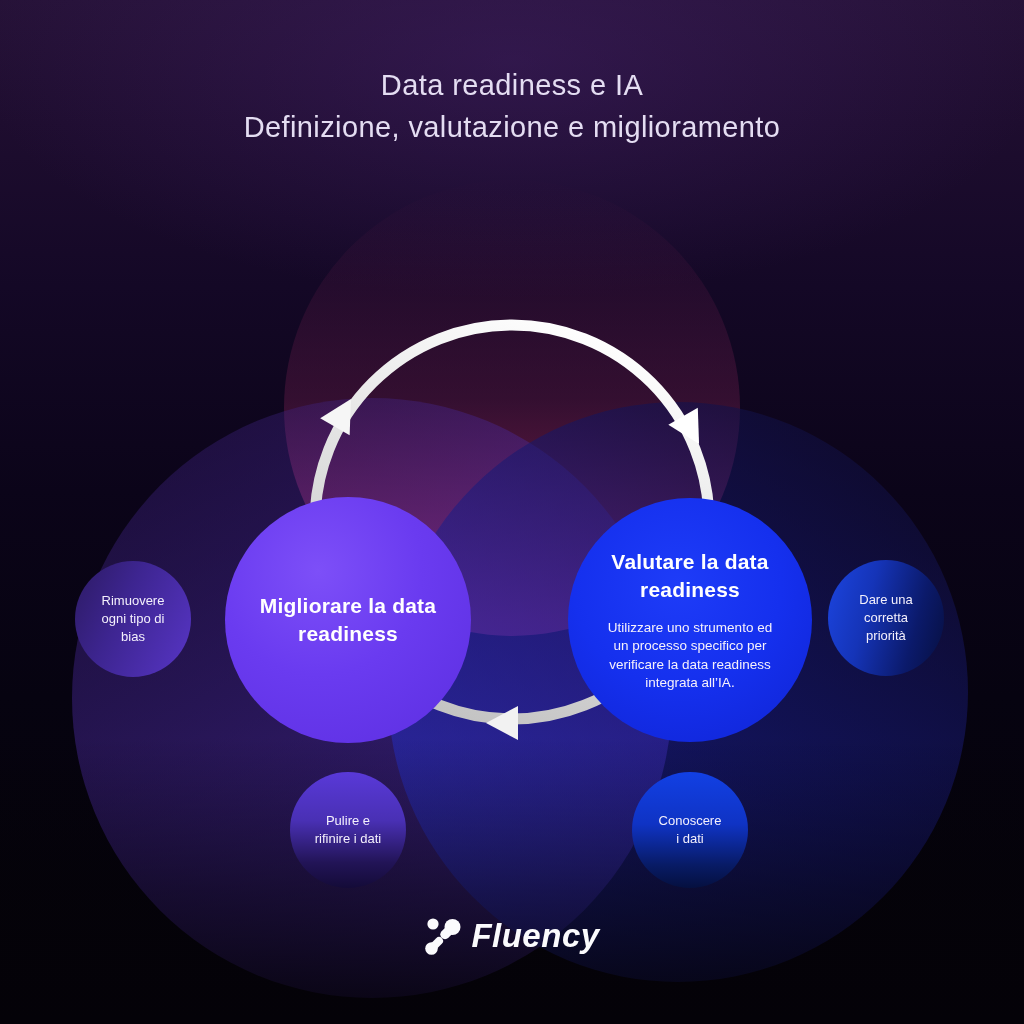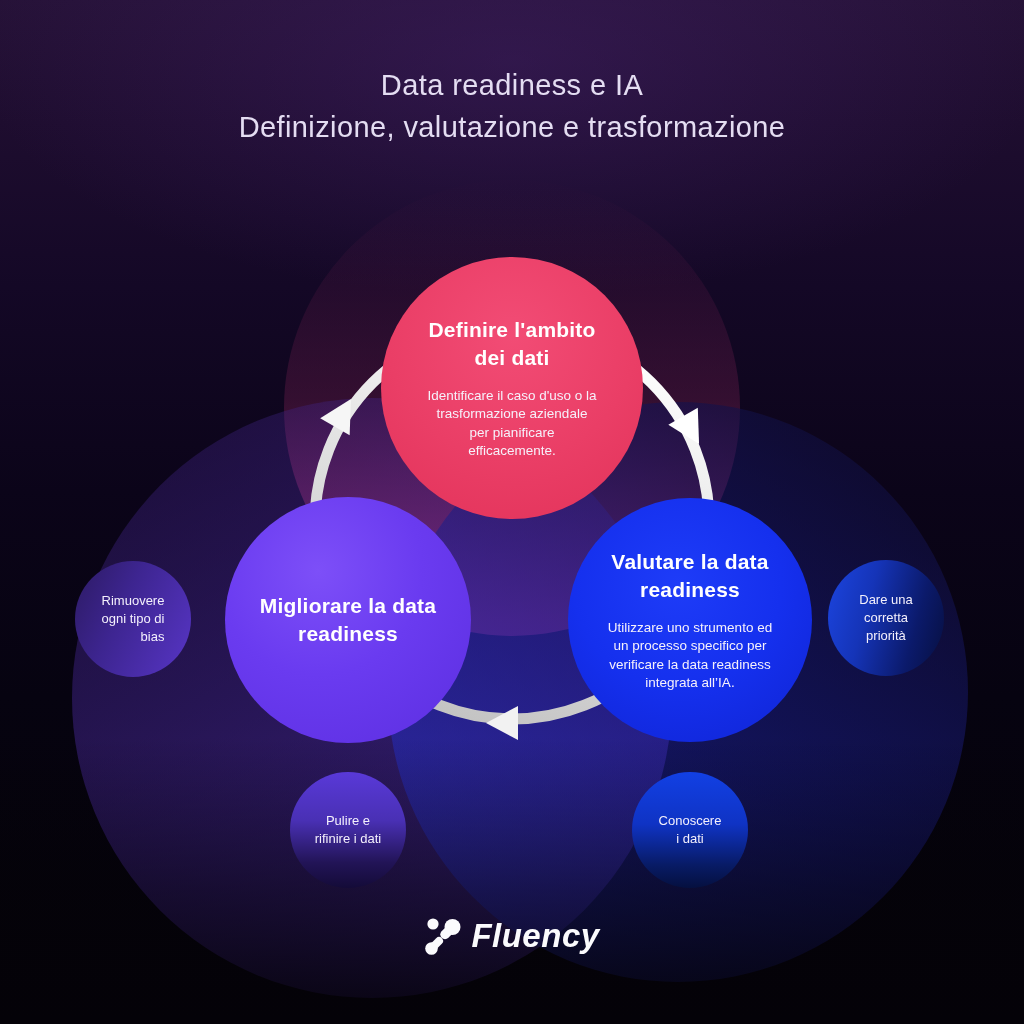--- a/index.html
+++ b/index.html
@@ -36,21 +36,21 @@
     background:radial-gradient(circle at 50% 30%, #f24c75 0%, #ea3e66 55%, #e23259 100%);}
   .bubble-improve{left:225px;top:497px;width:246px;height:246px;
     background:radial-gradient(circle at 38% 30%, #7d4ff8 0%, #6a3bf0 45%, #5c2ee0 100%);}
   .bubble-assess{left:568px;top:498px;width:244px;height:244px;
     background:radial-gradient(circle at 45% 35%, #1e3cf8 0%, #1530ee 50%, #0f23d2 100%);}
 
   
   .sat{display:flex;align-items:center;justify-content:center;text-align:center;
     width:116px;height:116px;color:#f4f0fc;font-size:13px;line-height:18px;}
   .sat-bias{left:75px;top:561px;
-    background:linear-gradient(115deg,#2c1a63 0%,#3d2590 40%,#5232bb 88%);text-align:right;}
+    background:linear-gradient(115deg,#2c1a63 0%,#3d2590 40%,#5232bb 88%);}
   .sat-clean{left:290px;top:772px;
     background:linear-gradient(180deg,#5939d8 0%,#4930b4 42%,#221457 78%,#140b38 100%);}
   .sat-know{left:632px;top:772px;
     background:linear-gradient(180deg,#1240e4 0%,#0f33c4 45%,#081b66 80%,#05103f 100%);}
   .sat-priority{left:828px;top:560px;
     background:linear-gradient(105deg,#1c45e0 0%,#1534b8 35%,#0b1a6b 72%,#070f3f 100%);}
 
   
   .page-title{left:0;top:54px;width:1024px;text-align:center;color:#e4ddf2;
     font-weight:300;font-size:29px;line-height:42px;letter-spacing:0.4px;margin-top:10px;}
@@ -75,32 +75,20 @@
         <stop offset="0%" stop-color="#ffffff"></stop>
         <stop offset="100%" stop-color="#c2c2c2"></stop>
       </linearGradient>
     </defs>
     <circle cx="512" cy="522" r="197" fill="none" stroke="url(#ringGrad)" stroke-width="11"></circle>
     <polygon points="486,723 518,706 518,740" fill="#f2f2f2"></polygon>
     <polygon points="486,723 518,706 518,740" fill="#f6f6f6" transform="rotate(120 512 522)"></polygon>
     <polygon points="486,723 518,706 518,740" fill="#ffffff" transform="rotate(240 512 522)"></polygon>
   </svg>
 
-  <div class="abs circ bubble bubble-define">
-    <div>
-      <div class="hline">Definire l'ambito</div>
-      <div class="hline">dei dati</div>
-    </div>
-    <div class="body">
-      <div class="bline">Identificare il caso d'uso o la</div>
-      <div class="bline">trasformazione aziendale</div>
-      <div class="bline">per pianificare</div>
-      <div class="bline">efficacemente.</div>
-    </div>
-  </div>
 
   <div class="abs circ bubble bubble-improve">
     <div>
       <div class="hline">Migliorare la data</div>
       <div class="hline">readiness</div>
     </div>
   </div>
 
   <div class="abs circ bubble bubble-assess">
     <div>
@@ -140,21 +128,21 @@
 
   <div class="abs circ sat sat-know">
     <div>
       <div>Conoscere</div>
       <div>i dati</div>
     </div>
   </div>
 
   <div class="abs page-title">
     <div>Data readiness e IA</div>
-    <div>Definizione, valutazione e trasformazione</div>
+    <div>Definizione, valutazione e miglioramento</div>
   </div>
 
   <div class="abs logo">
     <svg width="38" height="40" viewBox="0 0 38 40">
       <circle cx="9" cy="8" r="5.6" fill="#fbfbfd"></circle>
       <circle cx="28.5" cy="11" r="8" fill="#fbfbfd"></circle>
       <path d="M28.5 11 L21 18.5" stroke="#fbfbfd" stroke-width="9.5" stroke-linecap="round" fill="none"></path>
       <circle cx="7.5" cy="32.5" r="6.3" fill="#fbfbfd"></circle>
       <path d="M7.5 32.5 L15 25" stroke="#fbfbfd" stroke-width="8" stroke-linecap="round" fill="none"></path>
     </svg>

